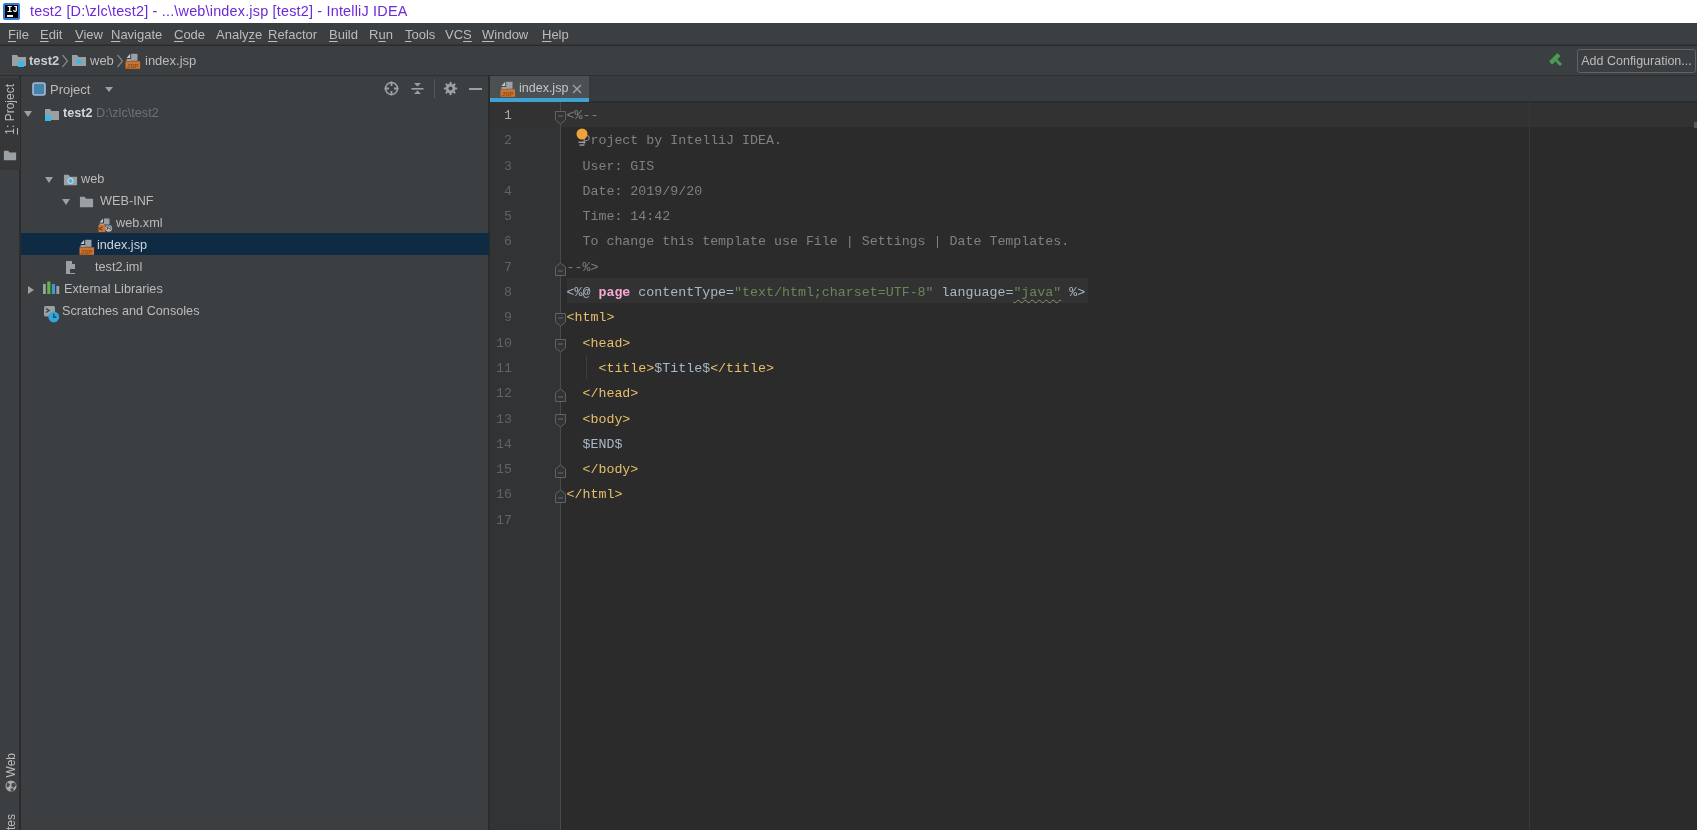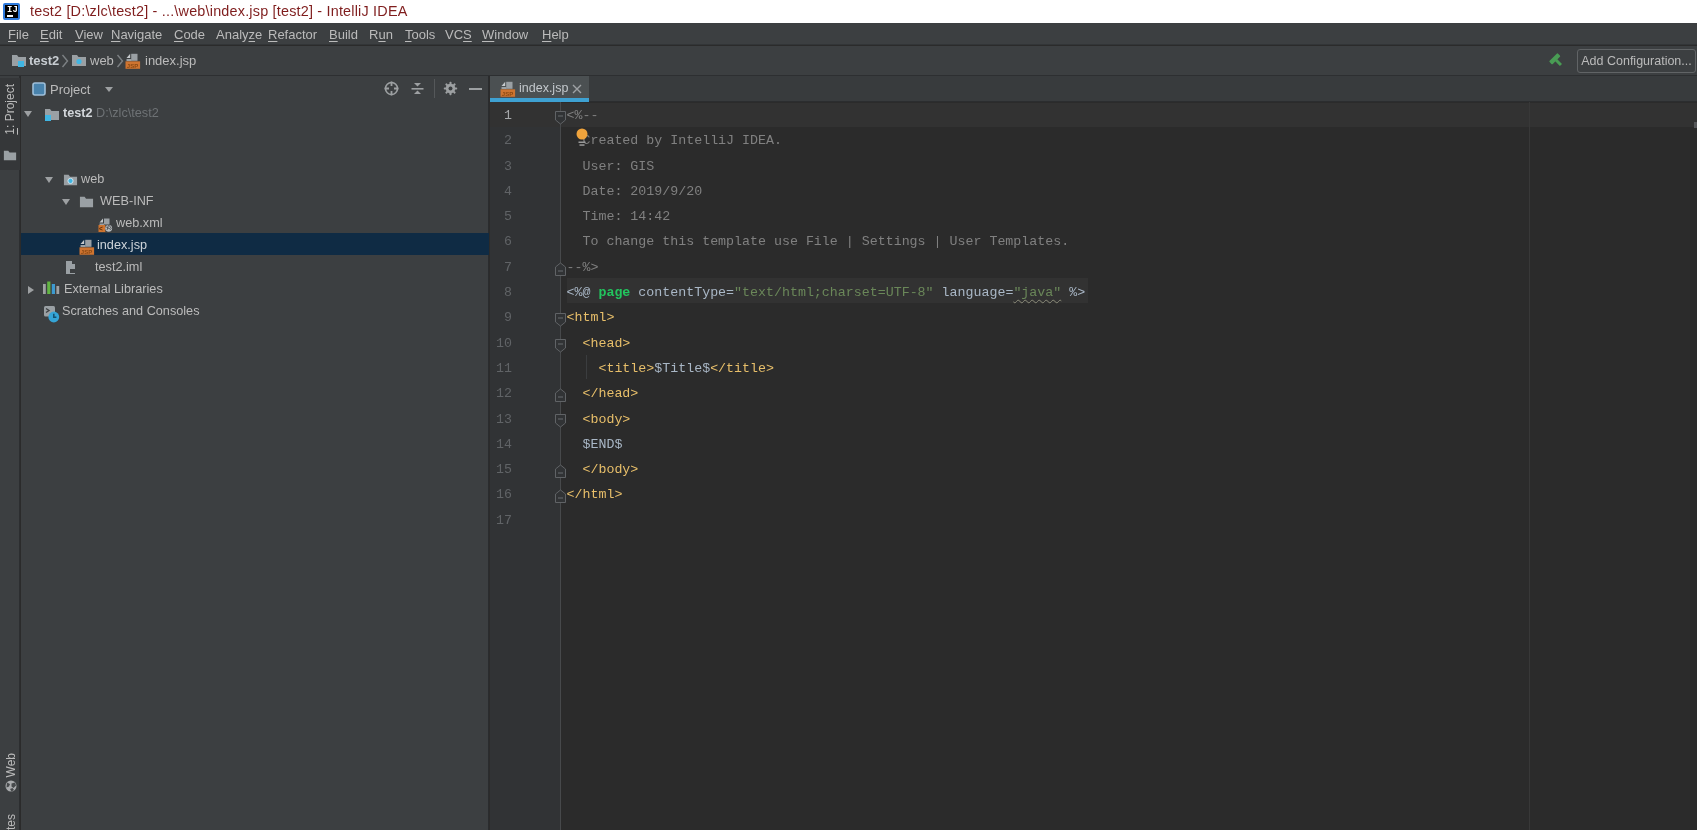--- a/index.html
+++ b/index.html
@@ -2,21 +2,21 @@
 <html><head>
 <meta charset="utf-8">
 <style>
   * { margin:0; padding:0; box-sizing:border-box; }
   html,body { width:1697px; height:830px; overflow:hidden; background:#2b2b2b;
     font-family:"Liberation Sans", sans-serif; }
   .abs { position:absolute; }
   #root { position:relative; width:1697px; height:830px; }
   
   #titlebar { left:0; top:0; width:1697px; height:23px; background:#ffffff; }
-  #title-text { left:30px; top:3px; font-size:14.4px; letter-spacing:0.2px; color:#7f1d1d; white-space:pre; }
+  #title-text { left:30px; top:3px; font-size:14.4px; letter-spacing:0.2px; color:#6d28d9; white-space:pre; }
   #ij-icon { left:3px; top:3px; width:17px; height:17px; background:#000;
     border:2px solid #2f7bde; border-radius:2px; }
   #ij-icon .ij { position:absolute; left:2px; top:0px; color:#fff; font-size:9px;
     font-weight:bold; font-family:"Liberation Mono",monospace; letter-spacing:0px;}
   #ij-icon .bar { position:absolute; left:2px; bottom:1.5px; width:6px; height:1.5px; background:#fff; }
   
   #menubar { left:0; top:23px; width:1697px; height:22px; background:#3c3f41; border-bottom:1px solid #323537; }
   .menu-item { position:absolute; top:4px; font-size:13px; color:#bbbbbb; }
   .menu-item u { text-decoration:underline; text-underline-offset:2px; }
   
@@ -50,21 +50,21 @@
   #fold-line { position:absolute; left:70px; top:26px; width:1px; height:728px; background:#47494b; }
   #cur-line { position:absolute; left:0; top:26.5px; width:1207px; height:24.5px; background:#323232; }
   #frag-bg { position:absolute; left:77px; top:202px; width:521px; height:25.3px; background:#323232; }
   #margin-guide { position:absolute; left:1039px; top:26px; width:1px; height:728px; background:#383838; }
   #linenos { position:absolute; left:0px; top:27px; width:22px; text-align:right;
     font-family:"Liberation Mono",monospace; font-size:13.25px; line-height:25.3px; color:#606366; }
   #code { position:absolute; left:76.5px; top:27px; font-family:"Liberation Mono",monospace;
     font-size:13.3px; line-height:25.3px; color:#a9b7c6; white-space:pre; }
   .cmt { color:#808080; }
   .tag { color:#e8bf6a; }
-  .kw  { color:#22c55e; font-weight:bold; }
+  .kw  { color:#f9a8d4; font-weight:bold; }
   .str { color:#6a8759; }
   .typo { color:#6a8759; text-decoration:underline wavy #8c8c7a 1px; text-underline-offset:3px; }
   svg { display:block; }
 </style>
 </head>
 <body>
 <div id="root">
 
   <div id="titlebar" class="abs">
     <div id="ij-icon" class="abs">
@@ -274,25 +274,25 @@
       <div style="position:absolute;left:0;top:24.5px;width:1207px;height:1.5px;background:#2b2d2f"></div>
         <div id="tab-underline"></div>
     </div>
     <div id="gutter"></div>
     <div id="cur-line"></div>
     <div id="frag-bg"></div>
     <div id="fold-line"></div>
     <div id="margin-guide"></div>
     <div id="linenos"><span style="color:#a6a8aa">1</span><br>2<br>3<br>4<br>5<br>6<br>7<br>8<br>9<br>10<br>11<br>12<br>13<br>14<br>15<br>16<br>17</div>
     <div id="code"><span class="cmt">&lt;%--</span>
-<span class="cmt">  Created by IntelliJ IDEA.</span>
+<span class="cmt">  Project by IntelliJ IDEA.</span>
 <span class="cmt">  User: GIS</span>
 <span class="cmt">  Date: 2019/9/20</span>
 <span class="cmt">  Time: 14:42</span>
-<span class="cmt">  To change this template use File | Settings | User Templates.</span>
+<span class="cmt">  To change this template use File | Settings | Date Templates.</span>
 <span class="cmt">--%&gt;</span>
 &lt;%@ <span class="kw">page</span> contentType=<span class="str">"text/html;charset=UTF-8"</span> language=<span class="typo">"java"</span> %&gt;
 <span class="tag">&lt;html&gt;</span>
 <span class="tag">  &lt;head&gt;</span>
 <span class="tag">    &lt;title&gt;</span>$Title$<span class="tag">&lt;/title&gt;</span>
 <span class="tag">  &lt;/head&gt;</span>
 <span class="tag">  &lt;body&gt;</span>
   $END$
 <span class="tag">  &lt;/body&gt;</span>
 <span class="tag">&lt;/html&gt;</span></div>

